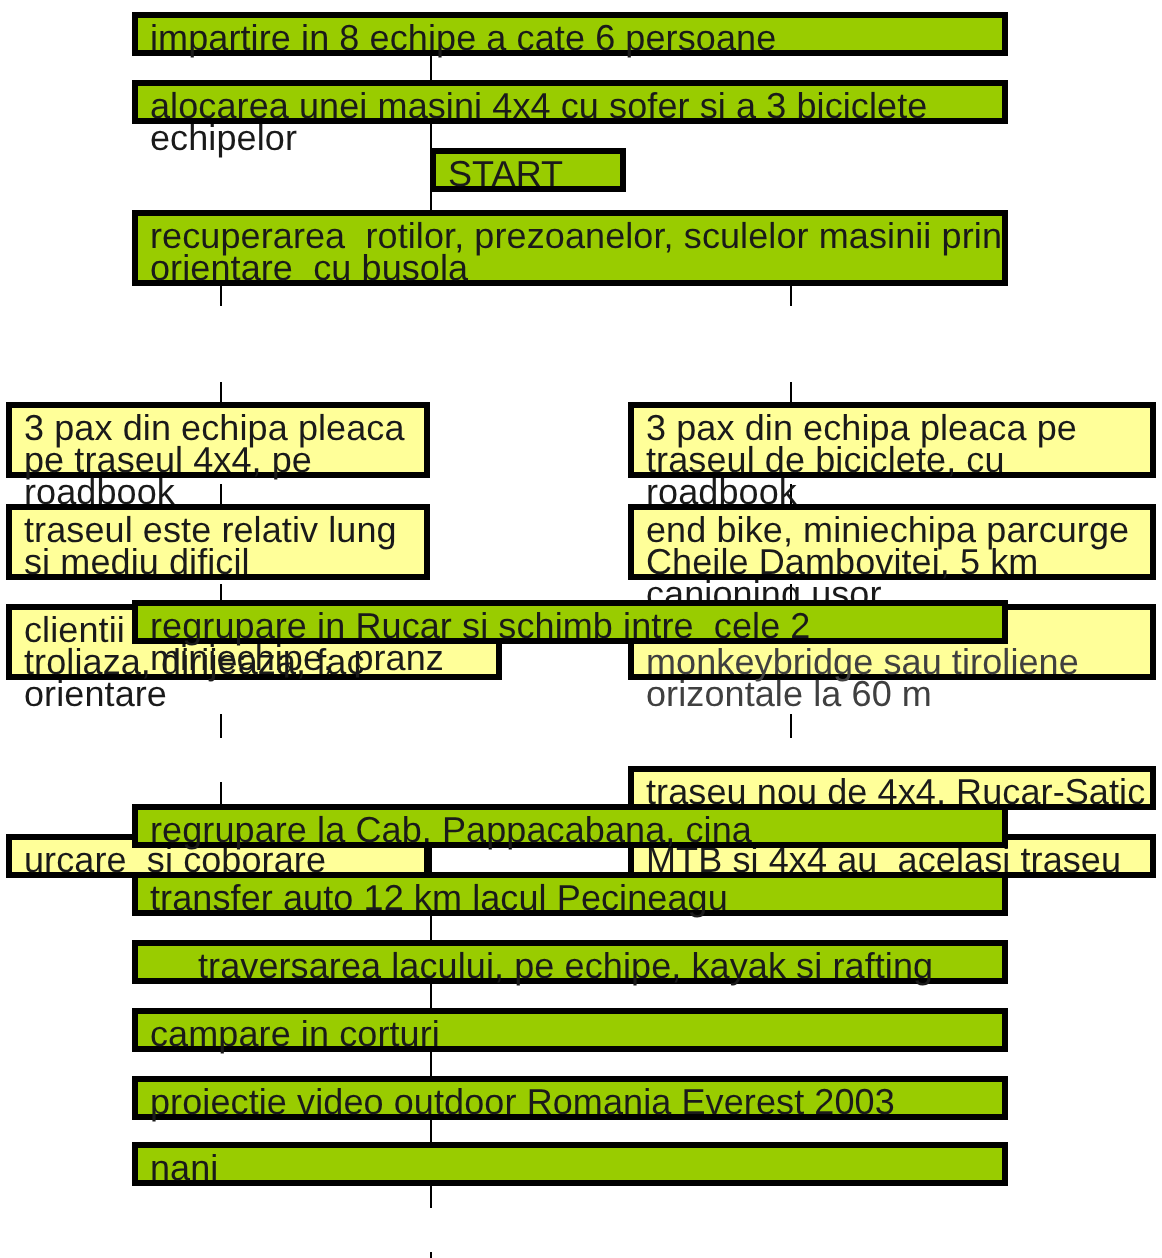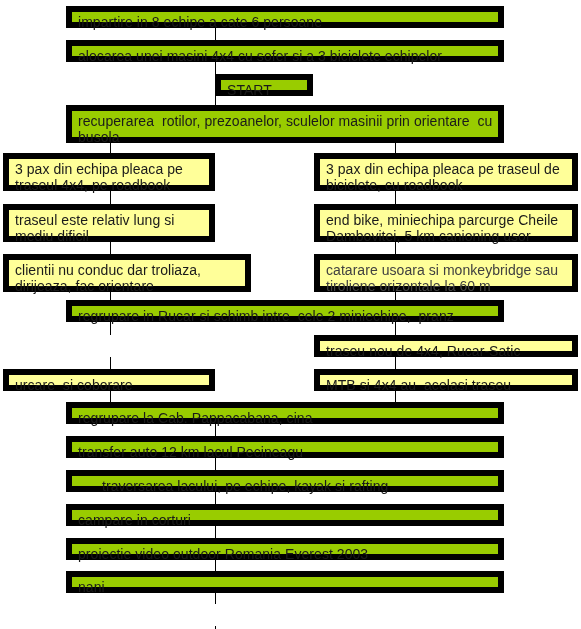--- a/index.html
+++ b/index.html
@@ -17,33 +17,34 @@
   #canvas {
     position: absolute;
     left: 0;
     top: 0;
     width: 581px;
     height: 629px;
   }
   .node {
     position: absolute;
     box-sizing: border-box;
-    border: 6px solid #a16207;
-    font-size: 14px;
+    border: 3px solid #a16207;
+    font-size: 18px;
     line-height: 16px;
     color: #1a1a1a;
     padding: 2px 0 2px 6px;
     white-space: pre-wrap;
     letter-spacing: 0.05px;
   }
   .green {
     background: #99cc00;
   }
   .yellow {
     background: #ffff99;
+    margin-top: 48px;
   }
   .connector {
     position: absolute;
     background: #000000;
   }
   .v {
     width: 1px;
   }
 </style>
 </head>

